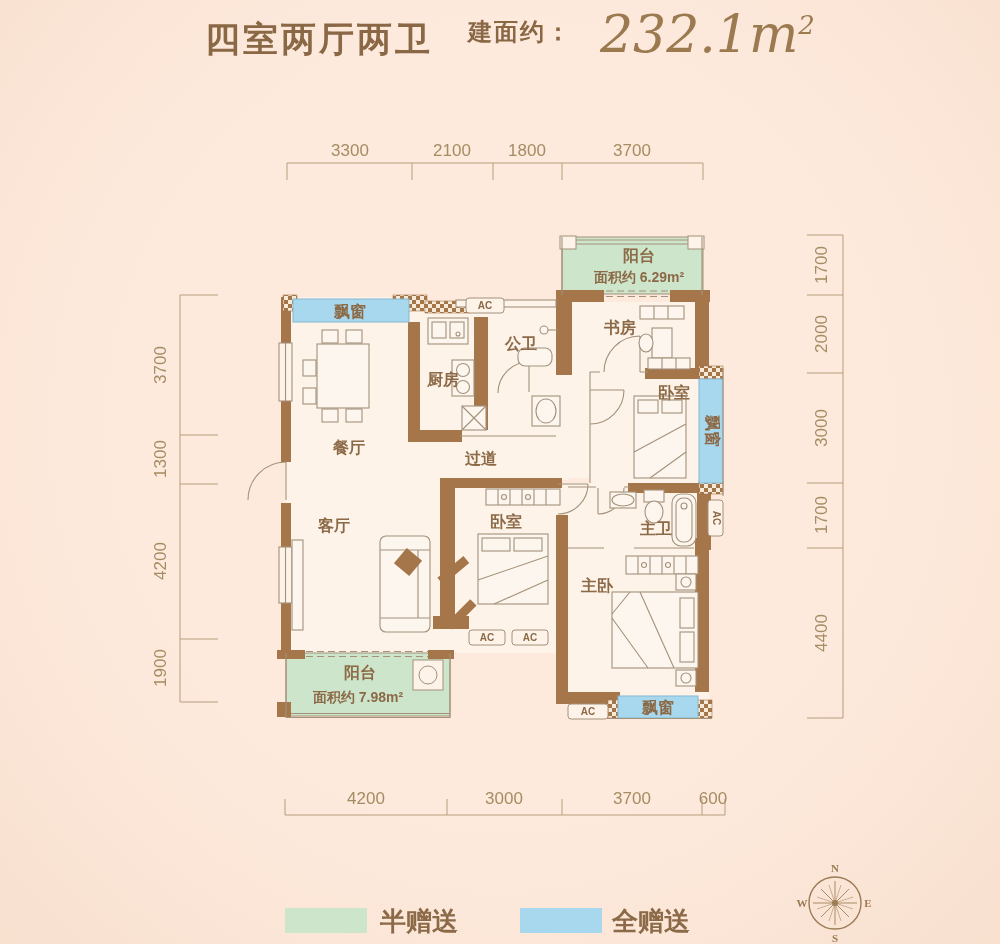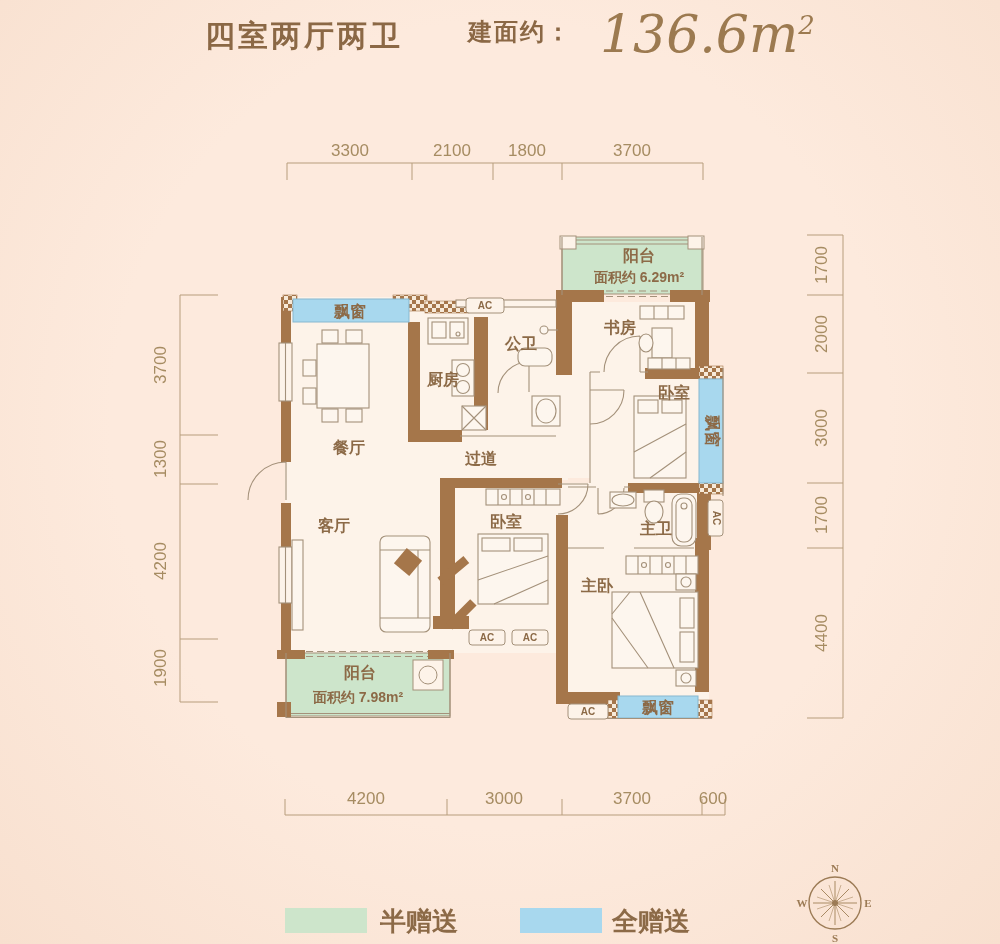--- a/index.html
+++ b/index.html
@@ -2,41 +2,41 @@
 <html><head>
 <meta charset="utf-8">
 <style>
   html,body{margin:0;padding:0;}
   .canvas{
     position:relative;width:1000px;height:944px;overflow:hidden;
     background:radial-gradient(ellipse at 50% 45%, #fdeadd 55%, #f8e0cf 100%);
     font-family:"Liberation Sans", sans-serif;
   }
   .title-row{position:absolute;left:0;top:10px;width:1000px;height:60px;}
-  .layout-name{position:absolute;left:205px;top:6px;font-size:30px;font-weight:bold;color:#8b6845;letter-spacing:3px;text-align:center;}
+  .layout-name{position:absolute;left:205px;top:6px;font-size:35px;font-weight:bold;color:#8b6845;letter-spacing:3px;text-align:center;}
   .area-label{position:absolute;left:468px;top:6px;font-size:24px;font-weight:bold;color:#8b6845;letter-spacing:2px;}
   .area-value{position:absolute;left:600px;top:-6px;font-size:52px;font-style:italic;color:#9c7a50;font-family:"DejaVu Serif", serif;font-weight:400;}
   .area-value sup{font-size:26px;}
   svg text{font-family:"Liberation Sans", sans-serif;}
   .dim{fill:#a68c62;font-size:17px;}
   .room-label{fill:#8c6a47;font-size:16px;font-weight:bold;}
   .room-sub{fill:#8c6a47;font-size:14px;font-weight:bold;}
   .ac-label{fill:#8c6a47;font-size:10px;font-weight:bold;}
   .legend-label{fill:#8c6a47;font-size:26px;font-weight:bold;}
   .compass-letter{fill:#9c7b55;font-size:11px;font-weight:bold;font-family:"Liberation Serif", serif;}
 </style>
 </head>
 <body>
 
 <div class="canvas">
 
   <div class="title-row">
     <div class="layout-name">四室两厅两卫</div>
     <div class="area-label">建面约：</div>
-    <div class="area-value"><span>136.6</span><span>m</span><sup>2</sup></div>
+    <div class="area-value"><span>232.1</span><span>m</span><sup>2</sup></div>
   </div>
 
   <svg width="1000" height="944" viewBox="0 0 1000 944">
     <defs>
       <pattern id="hatch" width="8" height="8" patternUnits="userSpaceOnUse">
         <rect width="8" height="8" fill="#f7ead9"></rect>
         <rect x="0" y="0" width="4" height="4" fill="#a5764a"></rect>
         <rect x="4" y="4" width="4" height="4" fill="#a5764a"></rect>
       </pattern>
     </defs>

